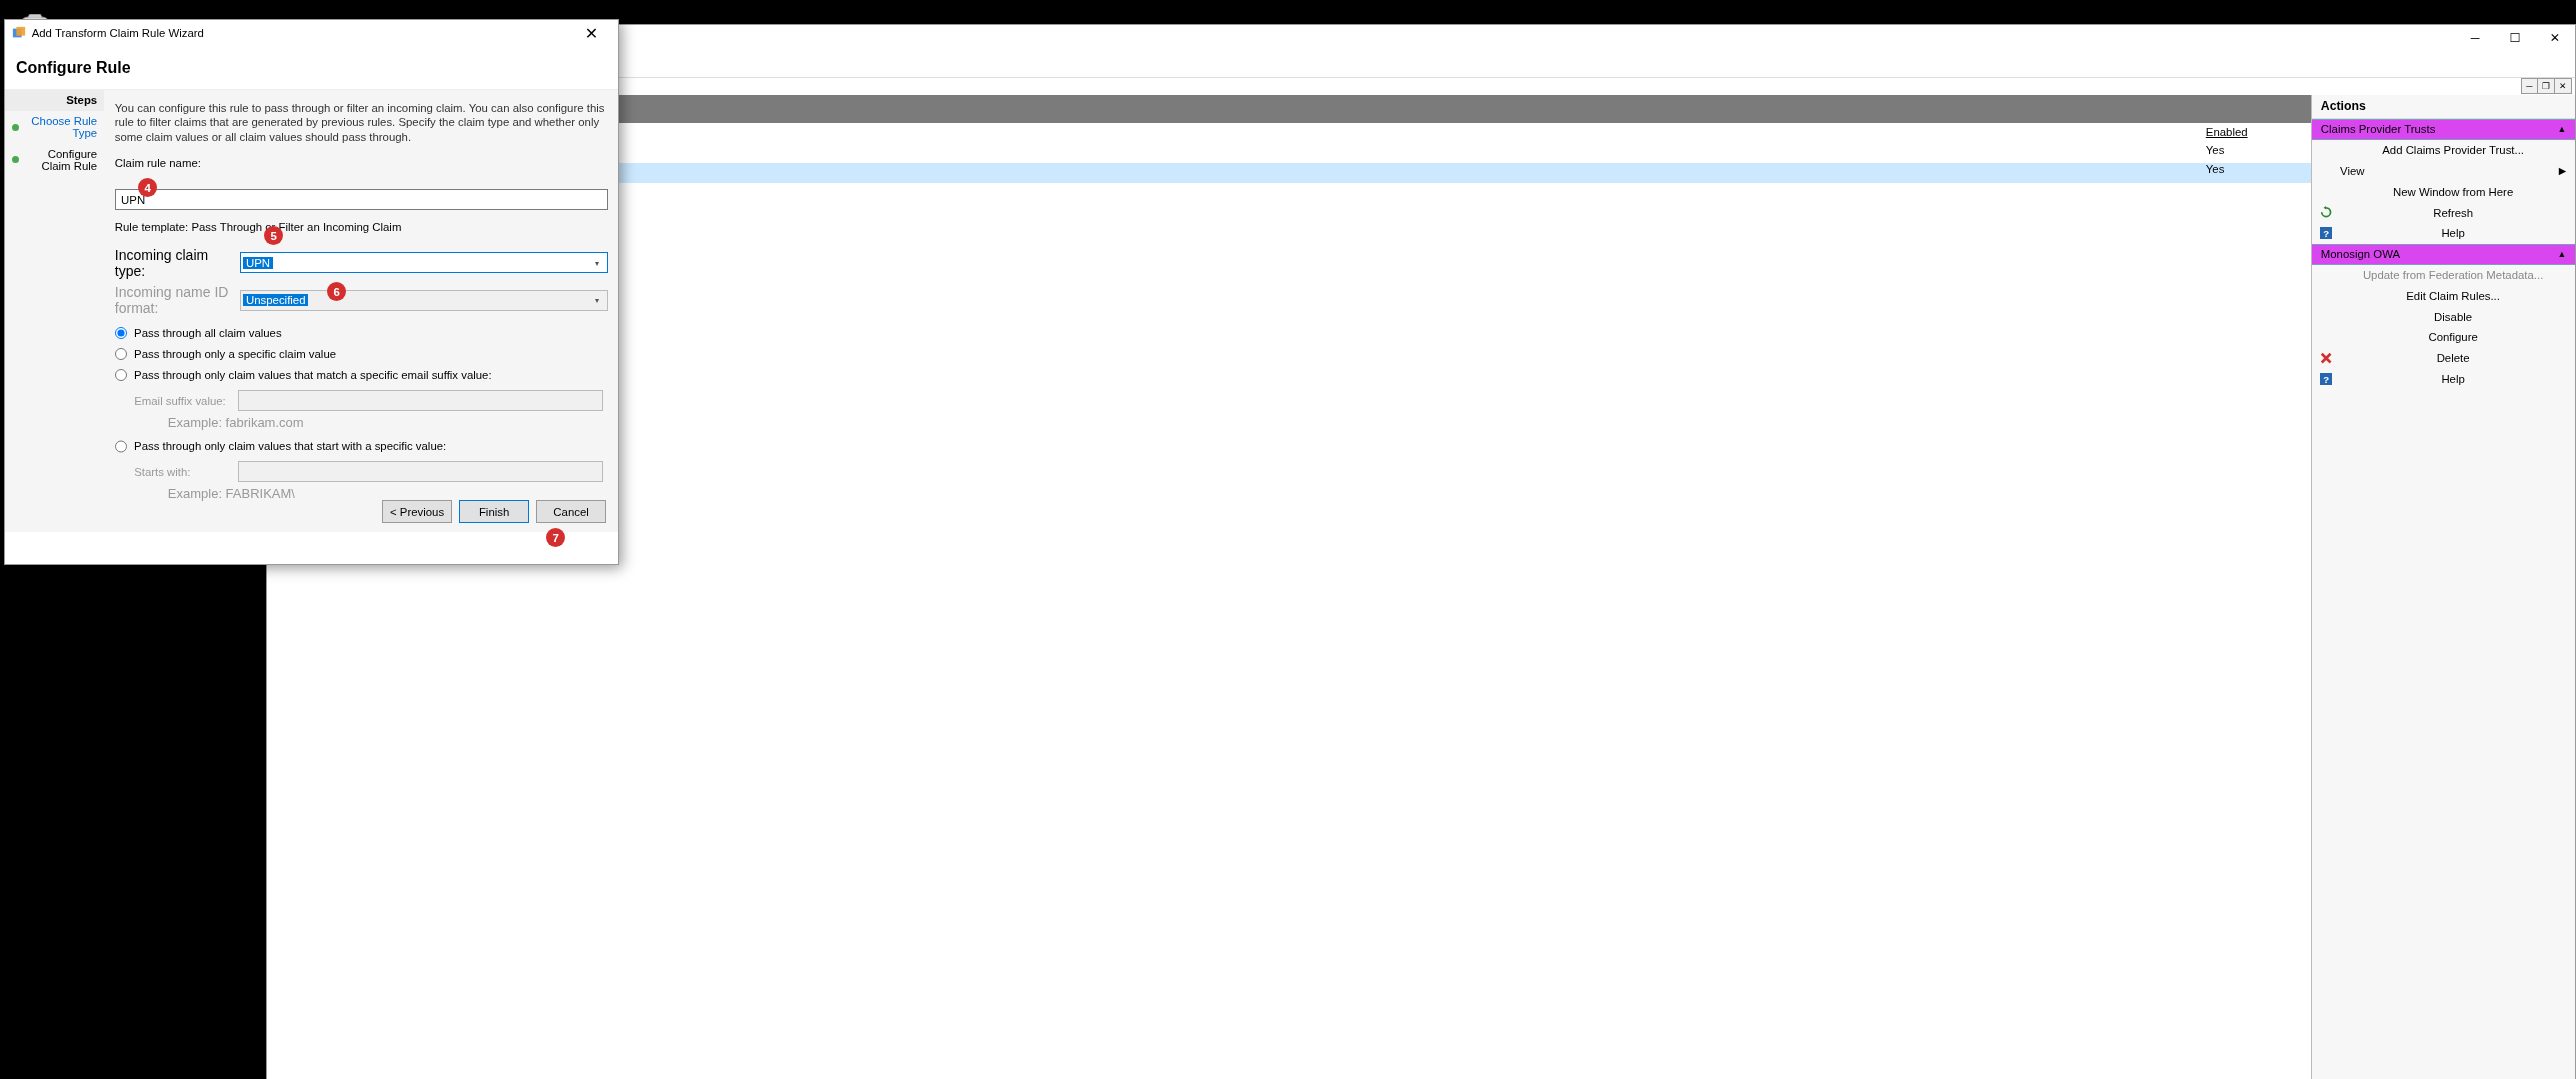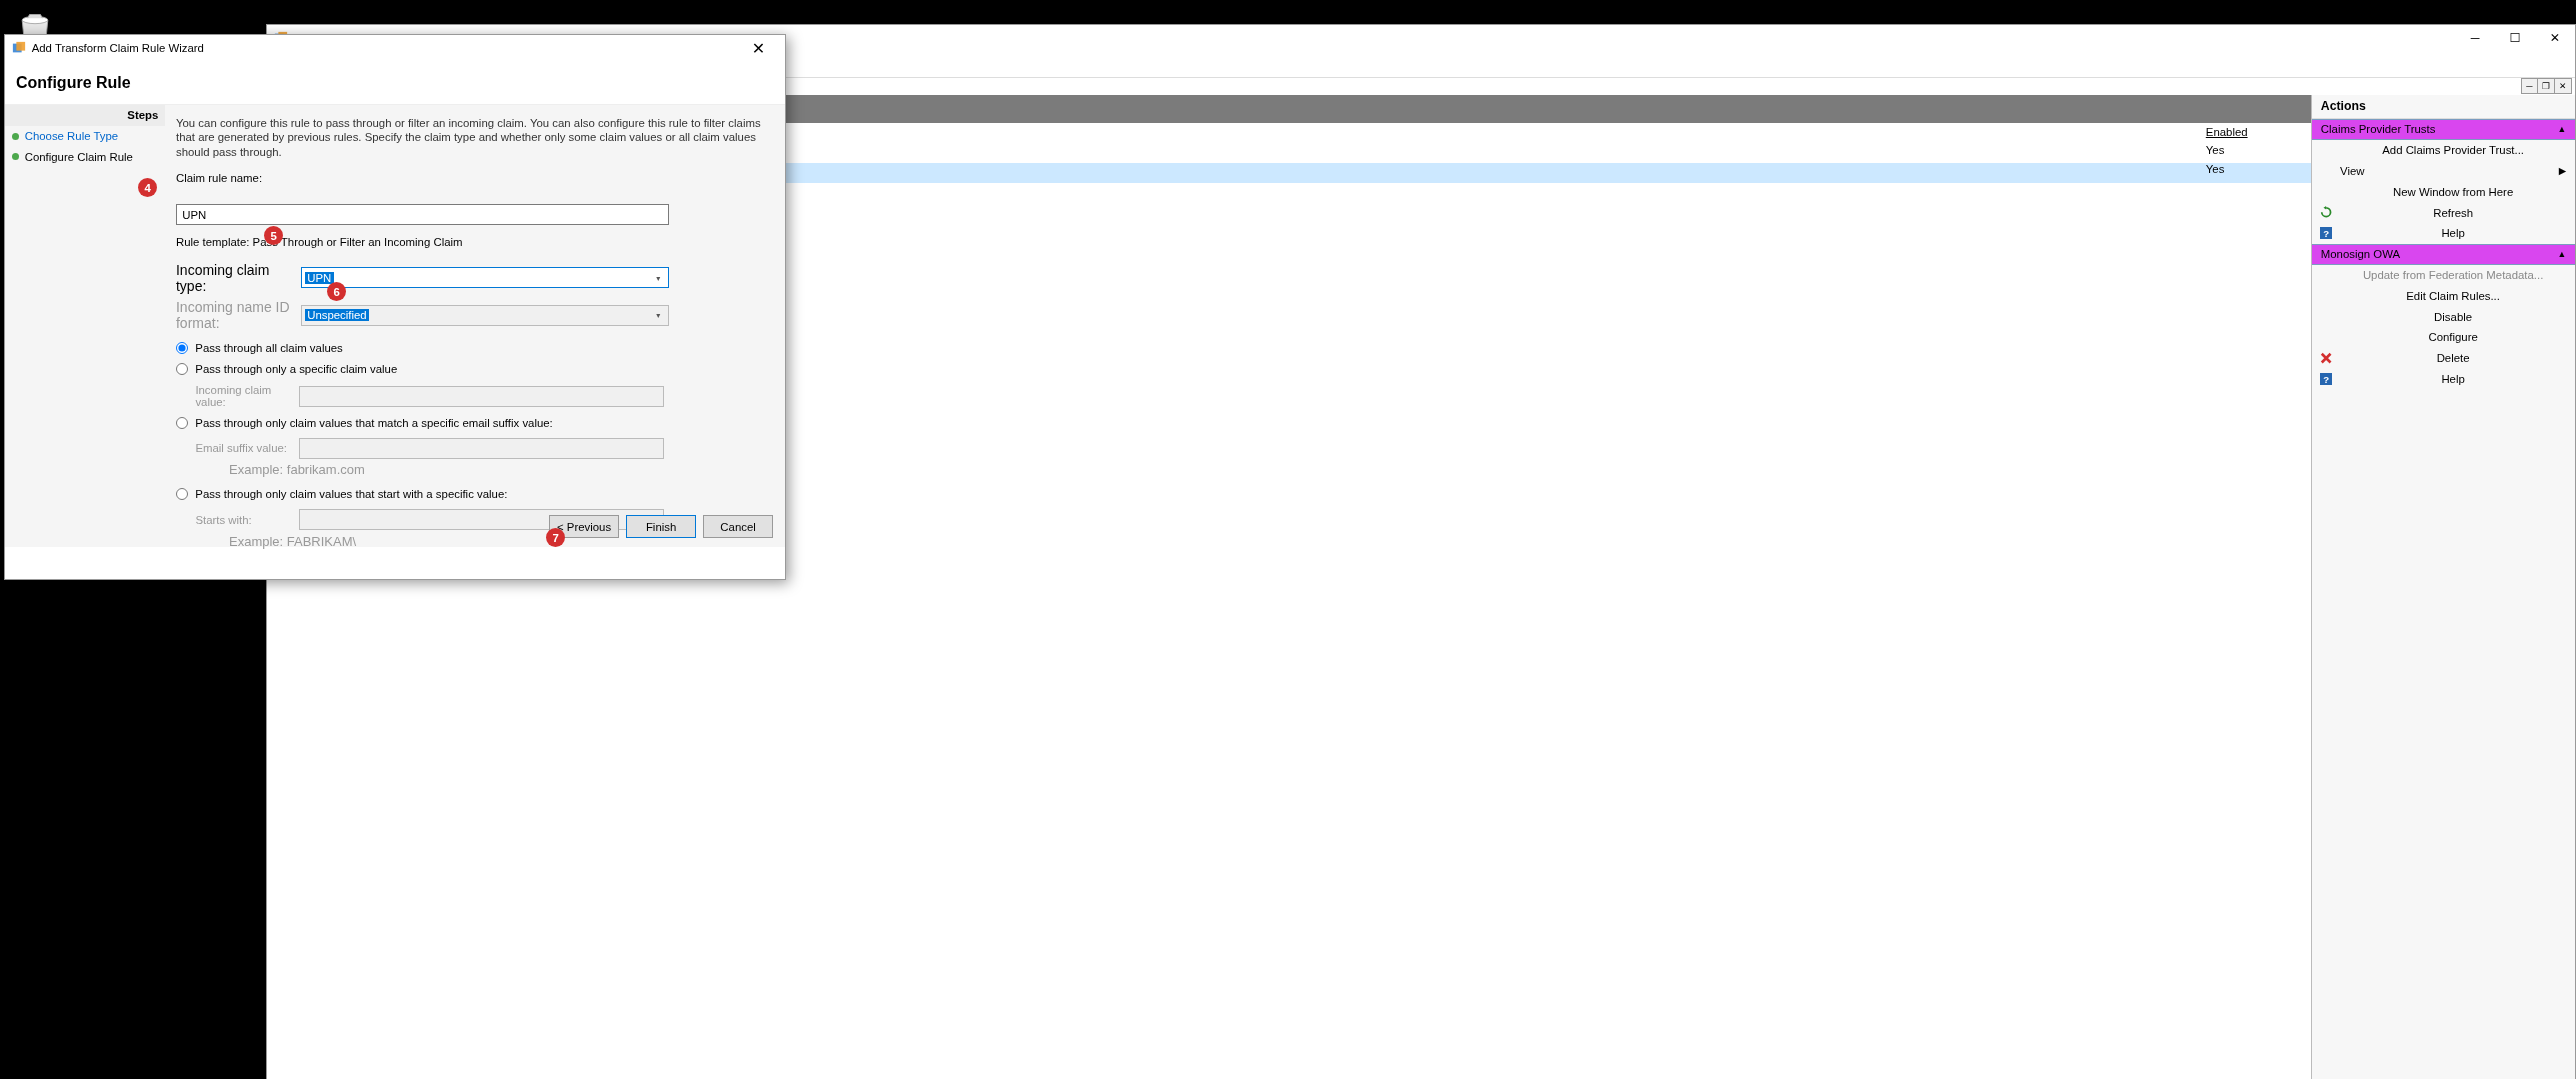--- a/index.html
+++ b/index.html
@@ -35,21 +35,21 @@
     .actions-panel { width: 264px; background: #f7f7f7; border-left: 0.9px solid #bbb; }
     .actions-title { padding: 4.4px 8.8px; font-size: 12.3px; font-weight: 600; background: #f7f7f7; border-bottom: 0.9px solid #ddd; }
     .actions-section-header { background: #d946ef; padding: 3.5px 8.8px; font-size: 11.4px; display: flex; align-items: center; justify-content: space-between; border-top: 0.9px solid #7a9cc0; border-bottom: 0.9px solid #7a9cc0; }
     .actions-section-header .arrow { font-size: 8.8px; }
     .actions-item { padding: 4.4px 8.8px 4.4px 28px; font-size: 11.4px; display: flex; align-items: center; position: relative; cursor: pointer; justify-content: center; }
     .actions-item .item-icon { position: absolute; left: 7px; width: 14px; height: 14px; display: flex; align-items: center; justify-content: center; }
     .actions-item .item-arrow { margin-left: auto; font-size: 9.7px; }
     .actions-item.disabled { color: #888; }
 
     
-    .wizard { position: absolute; top: 34px; left: 4.4px; width: 782px; height: 546px; background: #fff; border: 0.9px solid #999; box-shadow: 2.6px 2.6px 13.2px rgba(0,0,0,0.4); z-index: 100; }
+    .wizard { position: absolute; top: 19px; left: 4.4px; width: 615px; height: 546px; background: #fff; border: 0.9px solid #999; box-shadow: 2.6px 2.6px 13.2px rgba(0,0,0,0.4); z-index: 100; }
     .wizard-titlebar { height: 26.4px; display: flex; align-items: center; padding: 0 7px; background: #fff; }
     .wizard-titlebar .wiz-icon { width: 14px; height: 14px; margin-right: 5.3px; }
     .wizard-titlebar .wiz-title { font-size: 11.4px; }
     .wizard-titlebar .close { margin-left: auto; width: 40px; height: 25px; display: flex; align-items: center; justify-content: center; font-size: 16px; cursor: pointer; }
 
     .wizard-header { padding: 12.3px 10.6px; font-size: 16px; font-weight: 600; border-bottom: 0.9px solid #eee; }
     .wizard-body { display: flex; height: 442px; }
 
     .wizard-steps { width: 160px; background: #f5f5f5; padding-top: 0; text-align: right; }
     .wizard-steps-header { font-weight: 600; font-size: 11.4px; padding: 4.4px 7px; background: #ececec; }
@@ -267,24 +267,20 @@
         <div class="radio-group">
           <div class="radio-row">
             <input type="radio" name="pt" checked="" style="">
             <label>Pass through all claim values</label>
           </div>
 
           <div class="radio-row">
             <input type="radio" name="pt" style="">
             <label>Pass through only a specific claim value</label>
           </div>
-          <div class="sub-row">
-            <span class="sub-label">Incoming claim value:</span>
-            <input class="sub-input" disabled="" style="">
-          </div>
 
           <div class="radio-row">
             <input type="radio" name="pt" style="">
             <label>Pass through only claim values that match a specific email suffix value:</label>
           </div>
           <div class="sub-row">
             <span class="sub-label">Email suffix value:</span>
             <input class="sub-input" disabled="" style="">
           </div>
           <div class="example-text">Example: fabrikam.com</div>

